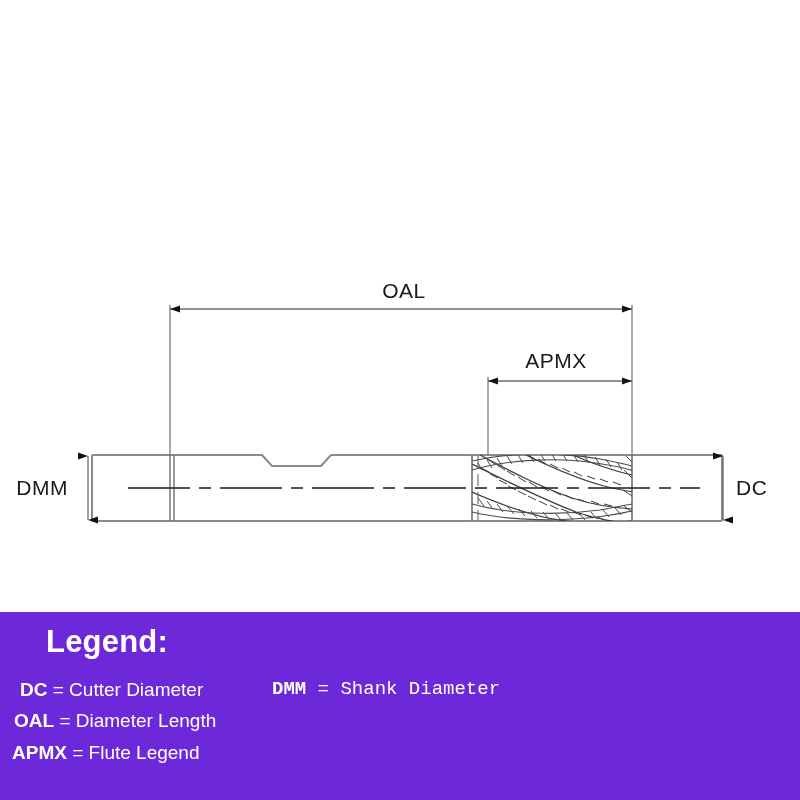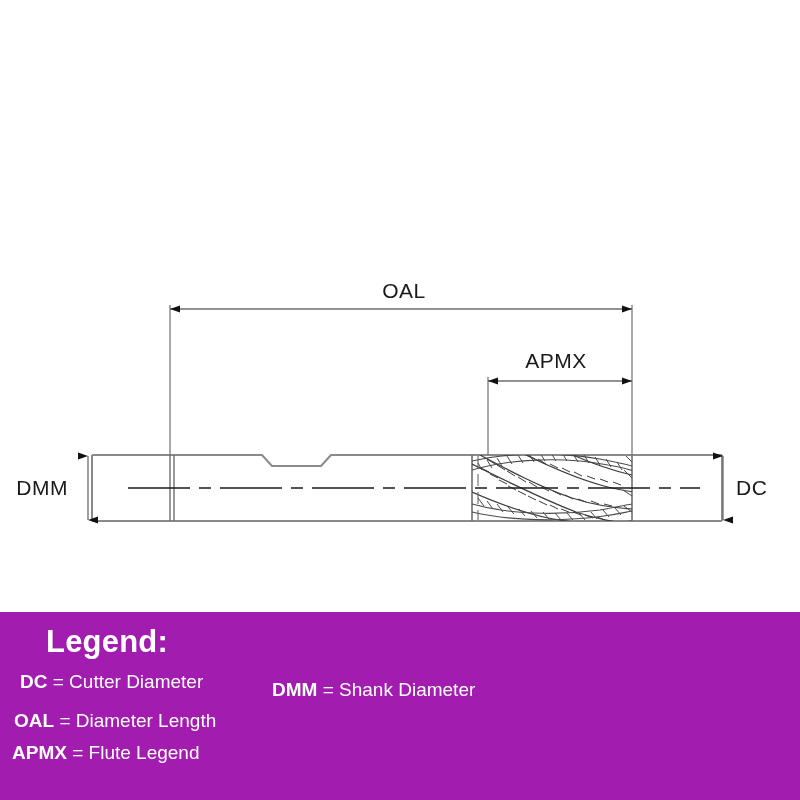--- a/index.html
+++ b/index.html
@@ -40,21 +40,21 @@
     fill: #1a1a1a;
     letter-spacing: 0.5px;
   }
   
   #legend-band {
     position: absolute;
     left: 0;
     top: 612px;
     width: 800px;
     height: 188px;
-    background: #a21caf;
+    background: #6d28d9;
     box-sizing: border-box;
   }
   #legend-title {
     position: absolute;
     left: 46px;
     top: 12px;
     font-size: 31px;
     font-weight: bold;
     color: #ffffff;
     letter-spacing: 0.2px;
@@ -66,22 +66,22 @@
     font-size: 19px;
     white-space: nowrap;
     line-height: 1;
   }
   .legend-row .abbr {
     font-weight: bold;
   }
   .legend-row .def {
     font-weight: normal;
   }
-  #legend-row-1 { left: 20px; top: 60px; }
-  #legend-row-1b { left: 272px; top: 68px; }
+  #legend-row-1 { left: 20px; top: 68px; }
+  #legend-row-1b { left: 272px; top: 68px; font-family: Liberation Mono, monospace; }
   #legend-row-2 { left: 14px; top: 99px; }
   #legend-row-3 { left: 12px; top: 131px; }
 </style>
 </head>
 <body>
 
 <div id="page">
 
   <div id="drawing-area">
     <svg id="drawing-svg" viewBox="0 0 800 612" xmlns="http://www.w3.org/2000/svg">

